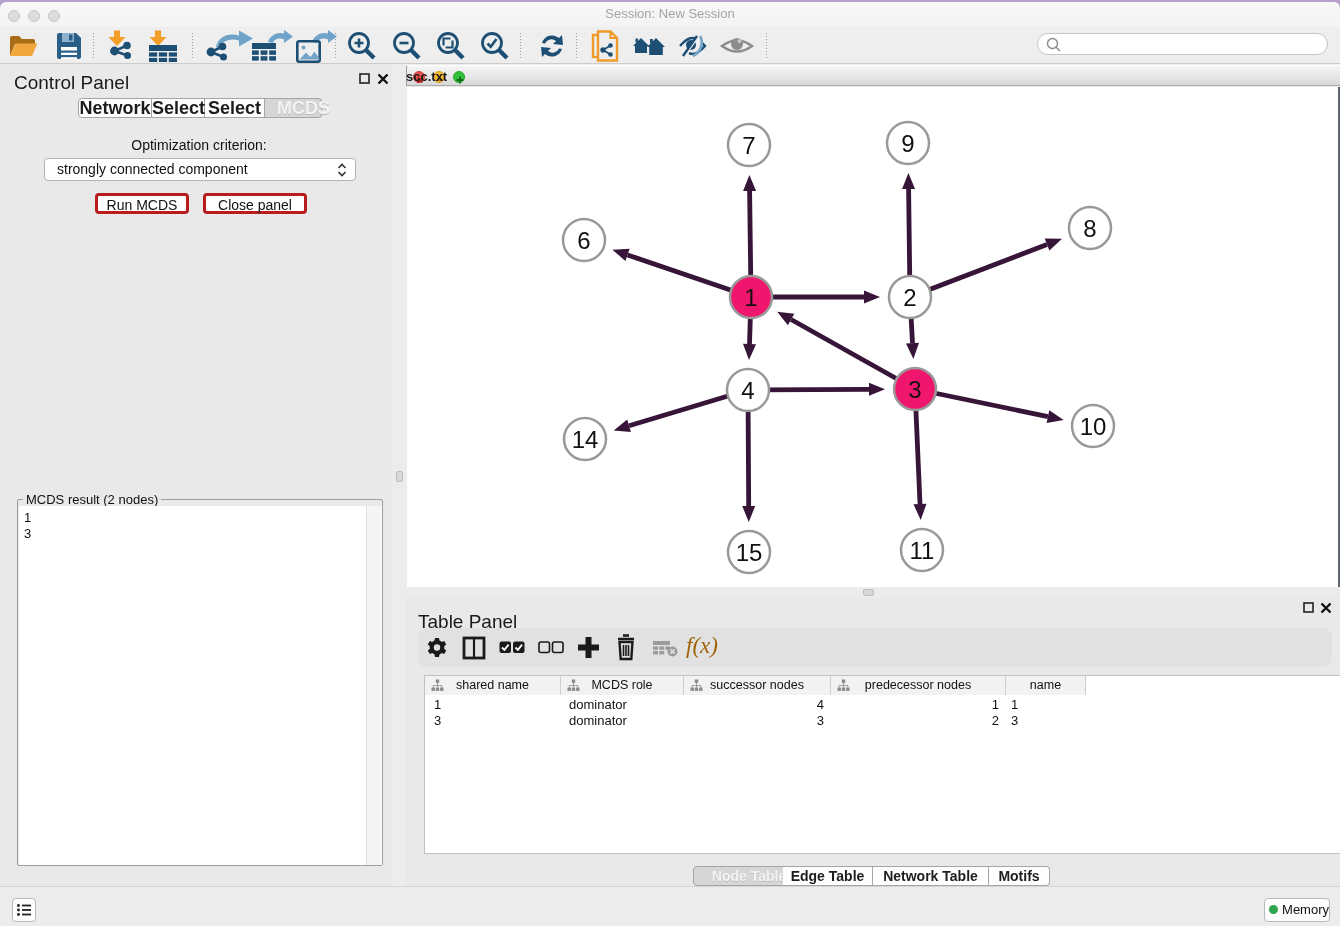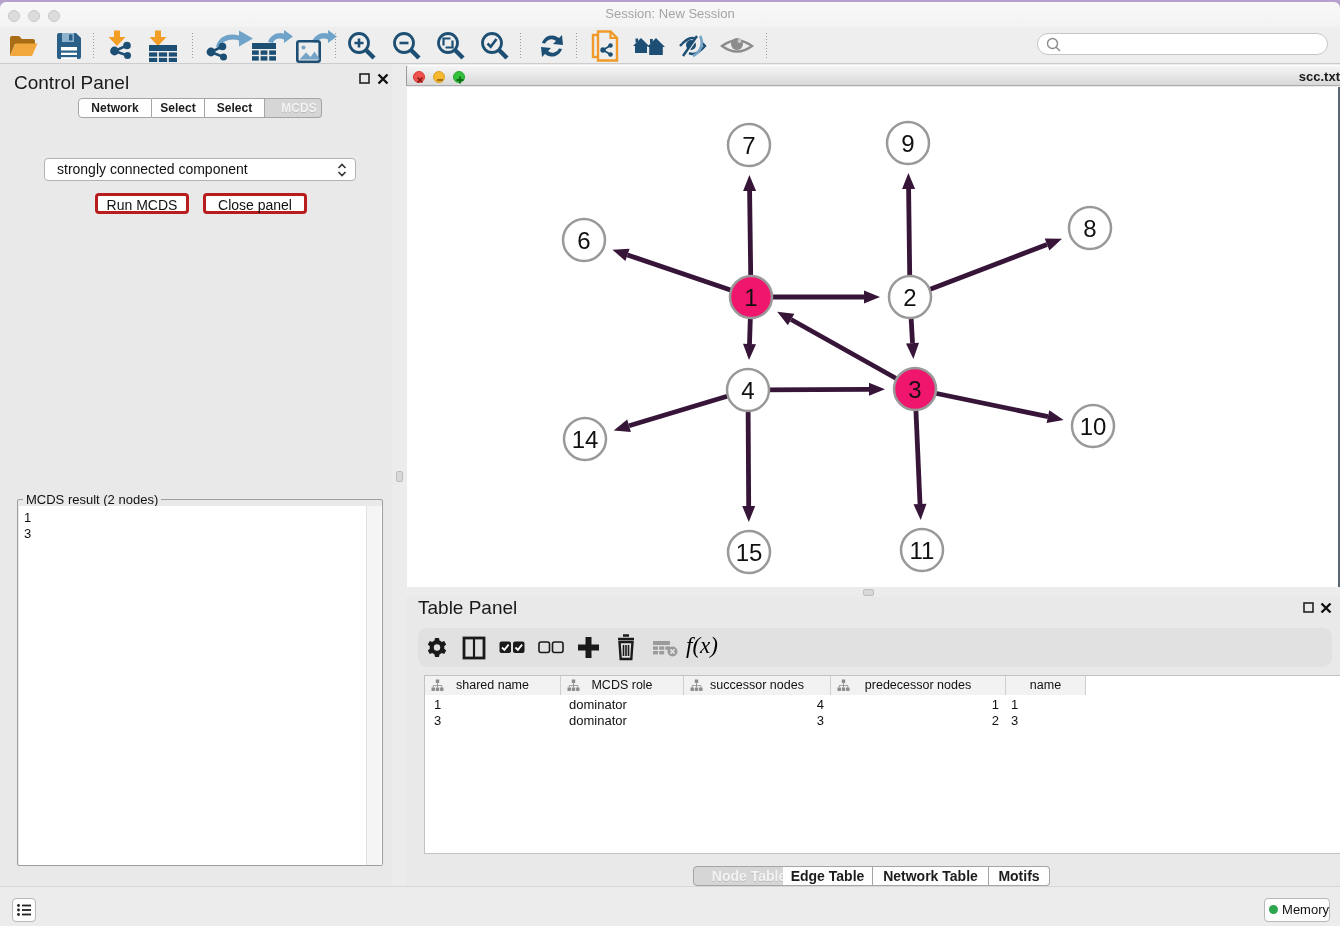--- a/index.html
+++ b/index.html
@@ -12,33 +12,33 @@
 .tlight { width:12px; height:12px; border-radius:50%; background:#dcdcdc; border:1px solid #c9c9c9; position:absolute; top:8px; }
 #apptitle { width:100%; text-align:center; top:4px; font-size:13px; color:#a4a4a4; position:absolute; }
 #toolbar { left:0; top:27px; width:1340px; height:37px; background:#eeeeee; border-bottom:1px solid #cccccc; }
 .tsep { position:absolute; top:6px; height:26px; width:1px; background-image:linear-gradient(#9a9a9a 33%, rgba(255,255,255,0) 0%); background-size:1px 3px; }
 .ticon { position:absolute; top:3px; }
 #searchbox { position:absolute; left:1037px; top:33px; width:291px; height:22px; background:#ffffff; border:1px solid #c6c6c6; border-radius:11px; }
 
 #cpanel { left:0; top:64px; width:392px; height:822px; background:#e9e9e9; }
 .paneltitle { font-size:19px; color:#1a1a1a; }
 .winbtn { position:absolute; top:73px; }
-.cptab { position:absolute; top:34px; height:20px; border:1px solid #a5a5a5; background:#fefefe; font-size:12px; font-weight:bold; color:#1c1c1c; text-align:center; line-height:19px; }
+.cptab { position:absolute; top:34px; height:20px; border:1px solid #a5a5a5; background:#fefefe; font-size:18px; font-weight:bold; color:#1c1c1c; text-align:center; line-height:19px; }
 #cpcontent { left:8px; top:54px; width:382px; height:762px; background:#e9e9e9; }
 #optlabel { left:0; top:19px; width:100%; text-align:center; font-size:14px; color:#111; }
 #dropdown { left:36px; top:40px; width:312px; height:23px; background:#fff; border:1px solid #b3b3b3; border-radius:4px; font-size:14px; color:#111; line-height:21px; padding-left:12px; }
 .btn { position:absolute; height:21px; background:#ffffff; border:3px solid #b91c1c; border-radius:4px; font-size:14px; color:#111; text-align:center; line-height:19px; }
 #mcdsbox { left:9px; top:381px; width:366px; height:367px; border:1px solid #9e9e9e; border-radius:2px; }
 #mcdslegend { position:absolute; left:5px; top:-8px; background:#e9e9e9; padding:0 3px; font-size:13px; color:#111; }
 #mcdstext { position:absolute; left:1px; top:6px; width:363px; height:359px; background:#fff; font-size:13px; color:#111; padding:4px 0 0 5px; line-height:16px; }
 #mcdsscroll { position:absolute; right:1px; top:6px; width:15px; height:359px; background:#f5f5f5; border-left:1px solid #e0e0e0; }
 
 #netwin { left:406px; top:65px; width:934px; height:523px; }
 #nettitle { position:absolute; left:0; top:0; width:934px; height:21px; background:linear-gradient(#f5f5f5,#d9d9d9); border-top:1px solid #fcfcfc; border-bottom:1px solid #ababab; border-left:1px solid #9a9a9a; border-radius:3px 0 0 0; }
-#netname { position:absolute; width:100%; text-align:right; top:4px; font-size:13px; color:#1a1a1a; font-weight:bold;}
+#netname { position:absolute; width:100%; text-align:left; top:4px; font-size:13px; color:#1a1a1a; font-weight:bold;}
 .mac { position:absolute; top:6px; width:12px; height:12px; border-radius:50%; }
 #netcanvas { position:absolute; left:1px; top:22px; width:931px; height:500px; background:#ffffff; }
 #netright { position:absolute; left:932px; top:22px; width:2px; height:500px; background:#5c6670; }
 
 #tpanel { left:406px; top:597px; width:934px; height:289px; background:#e9e9e9; }
 #ttoolbar { position:absolute; left:12px; top:31px; width:914px; height:39px; background:#e1e1e1; border-radius:9px; }
 #ttable { position:absolute; left:18px; top:78px; width:918px; height:179px; background:#ffffff; border:1px solid #c2c2c2;text-decoration:underline; }
 .th { position:absolute; top:0; height:19px; background:#f2f2f2; border-right:1px solid #cfcfcf; font-size:12.5px; color:#111; text-align:center; line-height:19px; }
 .td { position:absolute; font-size:13px; color:#111; height:16px; line-height:16px; }
 .ttab { position:absolute; top:269px; height:20px; border:1px solid #a5a5a5; background:#fefefe; font-size:14px; font-weight:bold; color:#1c1c1c; text-align:center; line-height:19px; }
@@ -202,20 +202,21 @@
       <rect x="1" y="1" width="9" height="9" fill="none" stroke="#222" stroke-width="1.6"></rect>
     </svg>
   <svg class="winbtn" style="left:377px; top:9px;" width="12" height="12">
       <path d="M1.5 1.5 L10.5 10.5 M10.5 1.5 L1.5 10.5" stroke="#111" stroke-width="2.4"></path>
     </svg>
   <div class="cptab" style="left:78px; width:74px; border-radius:4px 0 0 4px;">Network</div>
   <div class="cptab" style="left:152px; width:53px; border-left:none;">Select</div>
   <div class="cptab" style="left:205px; width:60px; border-left:none;">Select</div>
   <div class="cptab" style="left:265px; width:57px; border-left:none; border-radius:0 4px 4px 0; background:#d6d6d6; color:#f3f3f3; text-shadow:0 1px 0 #bbb;padding-left:12px;">MCDS</div>
   <div id="cpcontent" class="abs">
+    <div id="optlabel" class="abs">Optimization criterion:</div>
     <div id="dropdown" class="abs">strongly connected component
       <svg width="10" height="14" style="position:absolute; right:8px; top:4px;" viewBox="0 0 10 14">
           <path d="M1.5 5 L5 1.5 L8.5 5" fill="none" stroke="#333" stroke-width="1.6"></path>
           <path d="M1.5 9 L5 12.5 L8.5 9" fill="none" stroke="#333" stroke-width="1.6"></path>
         </svg>
     </div>
     <div class="btn" style="left:87px; top:75px; width:94px;">Run MCDS</div>
     <div class="btn" style="left:195px; top:75px; width:104px;">Close panel</div>
     <div id="mcdsbox" class="abs">
       <div id="mcdslegend">MCDS result (2 nodes)</div>
@@ -296,21 +297,21 @@
         <text x="515" y="471.5">11</text>
         <text x="178" y="360.5">14</text>
         <text x="342" y="473.5">15</text>
       </g>
     </svg>
   </div>
   <div id="netright"></div>
 </div>
 
 <div id="tpanel" class="abs">
-  <div class="paneltitle abs" style="left:12px; top:0;">Table Panel</div>
+  <div class="paneltitle abs" style="left:12px; top:14px;">Table Panel</div>
   <svg class="abs" style="left:897px; top:5px;" width="12" height="12">
       <rect x="1" y="1" width="9" height="9" fill="none" stroke="#222" stroke-width="1.6"></rect>
     </svg>
   <svg class="abs" style="left:914px; top:5px;" width="12" height="12">
       <path d="M1.5 1.5 L10.5 10.5 M10.5 1.5 L1.5 10.5" stroke="#111" stroke-width="2.4"></path>
     </svg>
   <div id="ttoolbar">
 
     <svg style="position:absolute;left:7px;top:8px;" width="24" height="24" viewBox="0 0 24 24">
       <path fill="#1a1a1a" d="M10 2 h4 l.5 2.6 a7.5 7.5 0 0 1 2.2 1.3 l2.5-.9 2 3.4 -2 1.8 a7.5 7.5 0 0 1 0 2.6 l2 1.8 -2 3.4 -2.5-.9 a7.5 7.5 0 0 1-2.2 1.3 L14 21 h-4 l-.5-2.6 a7.5 7.5 0 0 1-2.2-1.3 l-2.5.9 -2-3.4 2-1.8 a7.5 7.5 0 0 1 0-2.6 l-2-1.8 2-3.4 2.5.9 a7.5 7.5 0 0 1 2.2-1.3 Z"></path>
@@ -350,21 +351,21 @@
           <rect x="1" y="7.4" width="5" height="3.4"></rect>
           <rect x="7.2" y="7.4" width="5" height="3.4"></rect>
           <rect x="13.4" y="7.4" width="4.6" height="3.4"></rect>
           <rect x="1" y="12" width="5" height="3.4"></rect>
           <rect x="7.2" y="12" width="5" height="3.4"></rect>
         </g>
       <circle cx="20.5" cy="12.5" r="5" fill="#9b9b9b"></circle>
       <path d="M18.4 10.4 l4.2 4.2 M22.6 10.4 l-4.2 4.2" stroke="#e1e1e1" stroke-width="1.5"></path>
     </svg>
 
-    <div style="position:absolute;left:268px;top:5px;font-family:'Liberation Serif',serif;font-style:italic;font-size:23px;color:#000000;">f(x)</div>
+    <div style="position:absolute;left:268px;top:5px;font-family:'Liberation Serif',serif;font-style:italic;font-size:23px;color:#a16207;">f(x)</div>
   </div>
   <div id="ttable">
     <div class="th" style="left:0; width:136px;"><svg width="13" height="13" style="position:absolute;left:6px;top:3px;" viewBox="0 0 13 13">
           <g fill="#8a8a8a">
             <rect x="4.8" y="0.5" width="3.4" height="3.4"></rect>
             <rect x="0.5" y="8.5" width="3.4" height="3.4"></rect>
             <rect x="4.8" y="8.5" width="3.4" height="3.4"></rect>
             <rect x="9.1" y="8.5" width="3.4" height="3.4"></rect>
             <path d="M6.1 3.9 h0.8 v2.6 h-0.8z M2 6.2 h9 v0.8 h-9z M1.8 6.6 h0.8 v2 h-0.8z M6.1 6.6 h0.8 v2 h-0.8z M10.4 6.6 h0.8 v2 h-0.8z"></path>
           </g>

